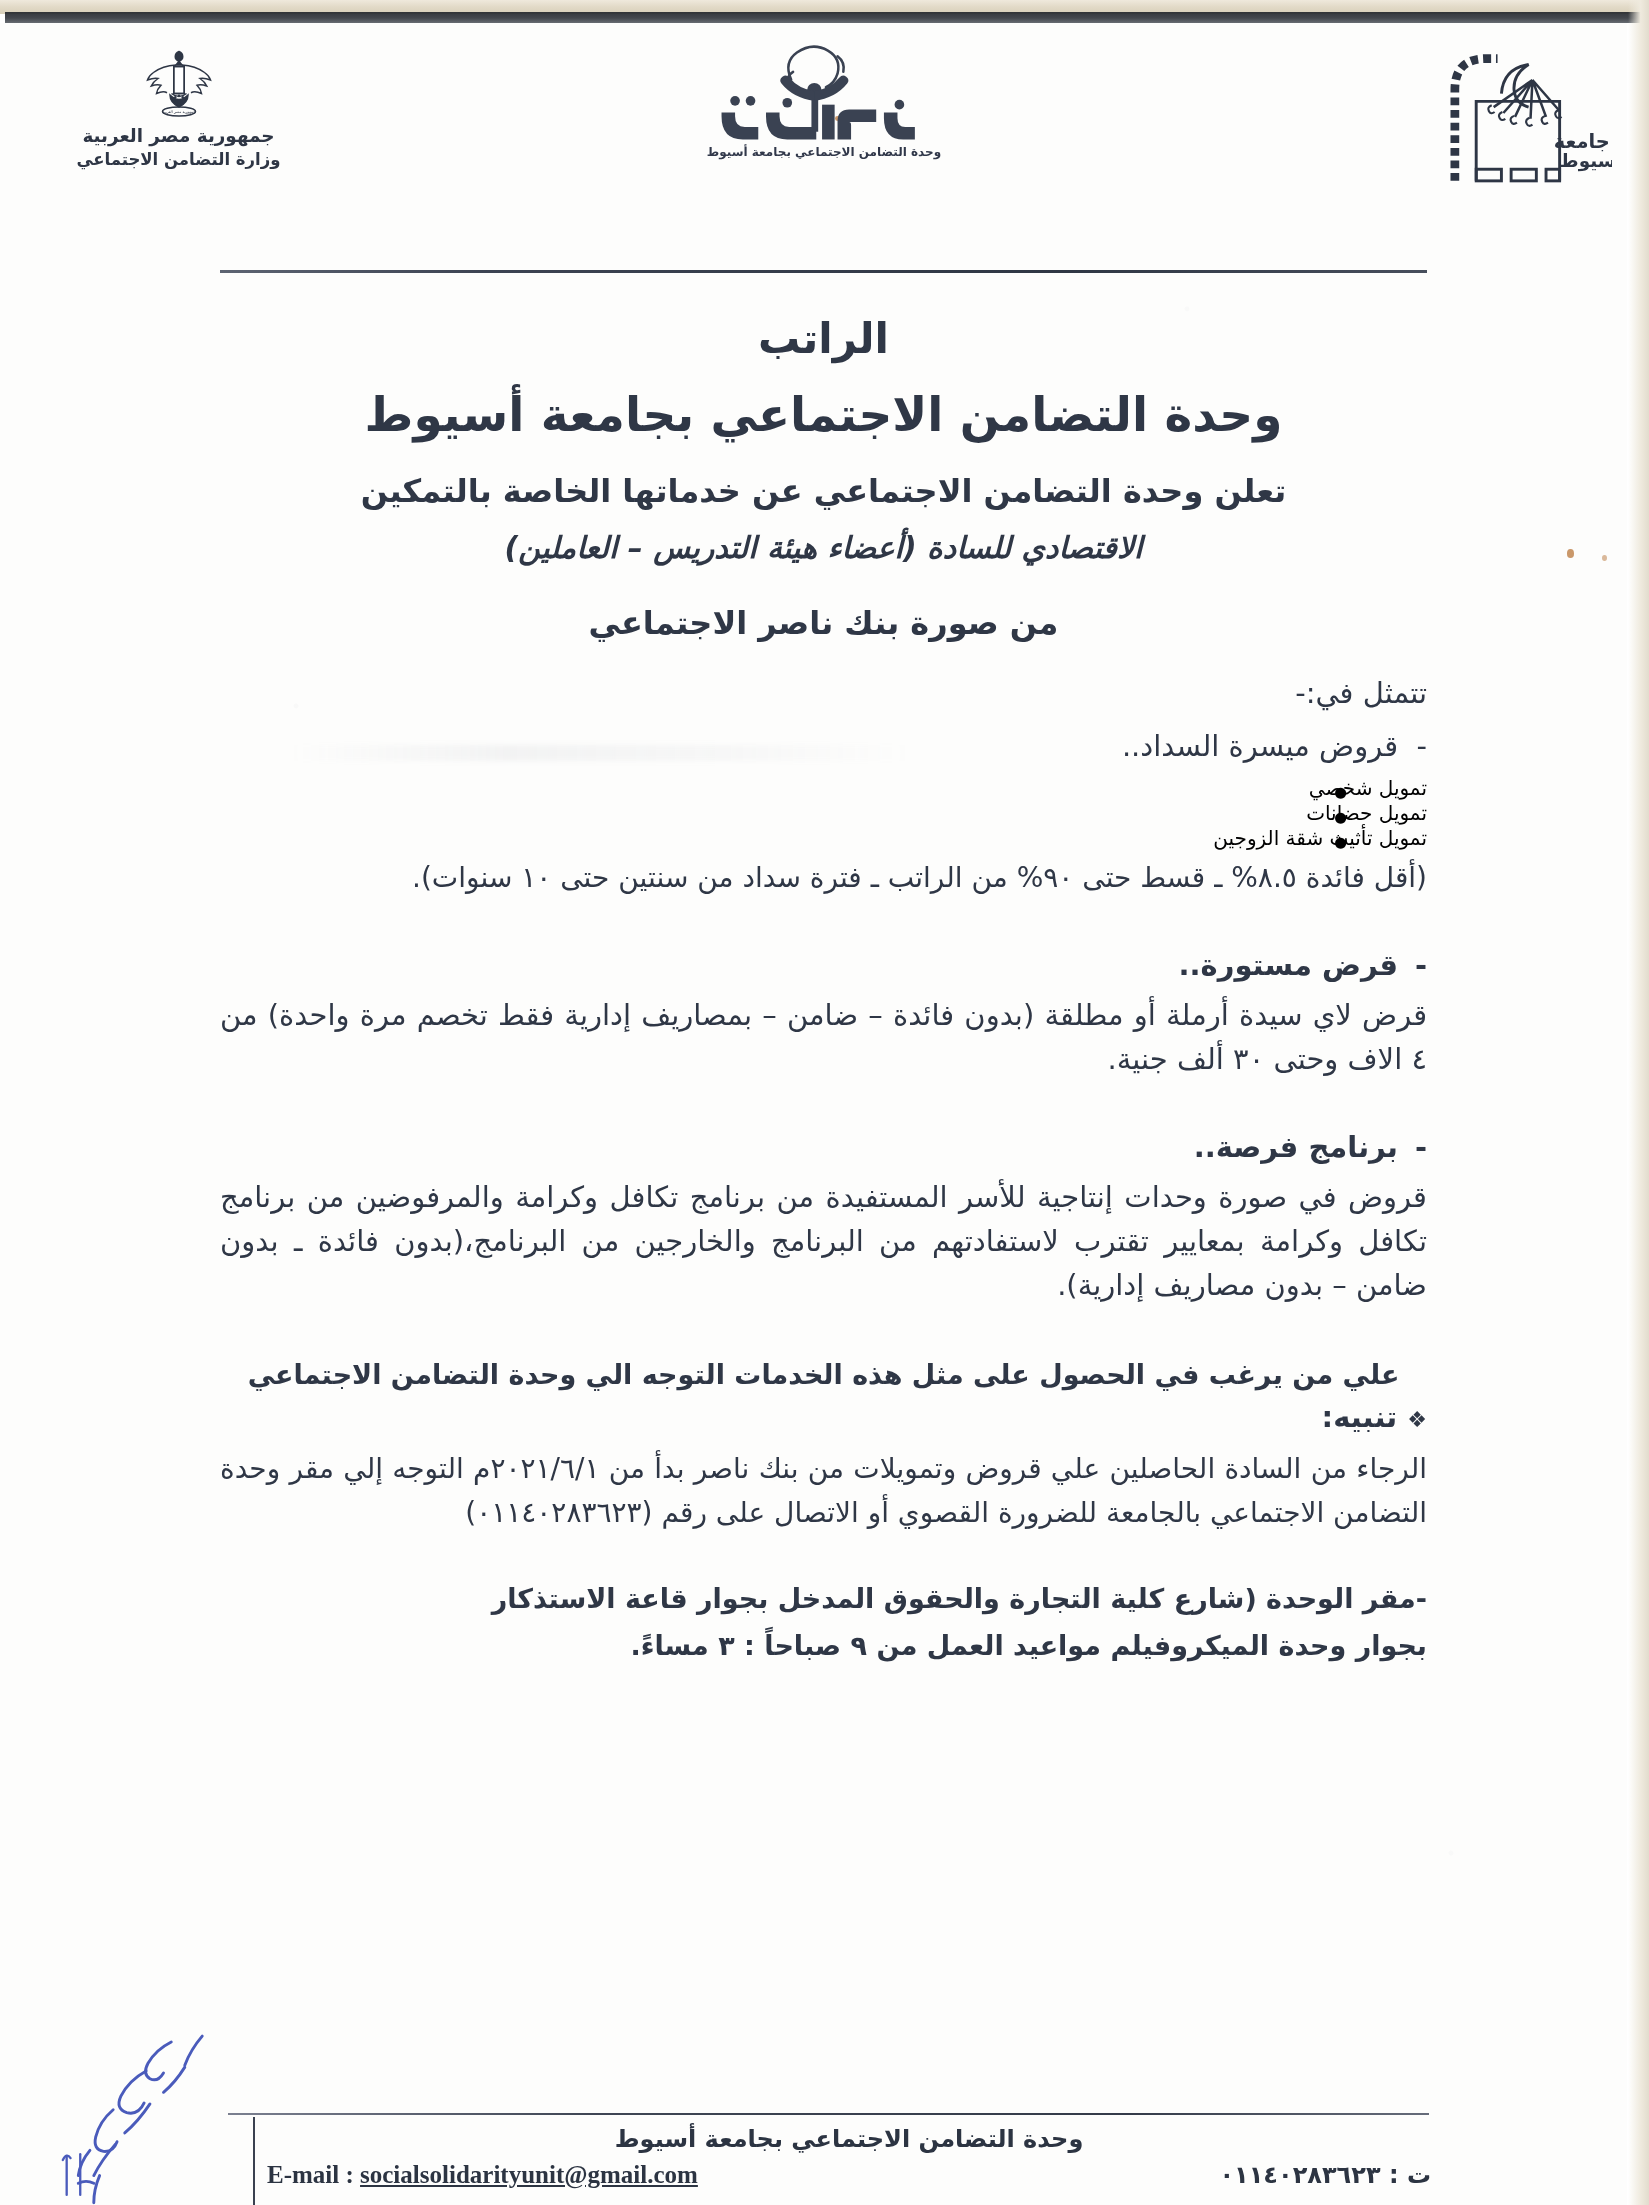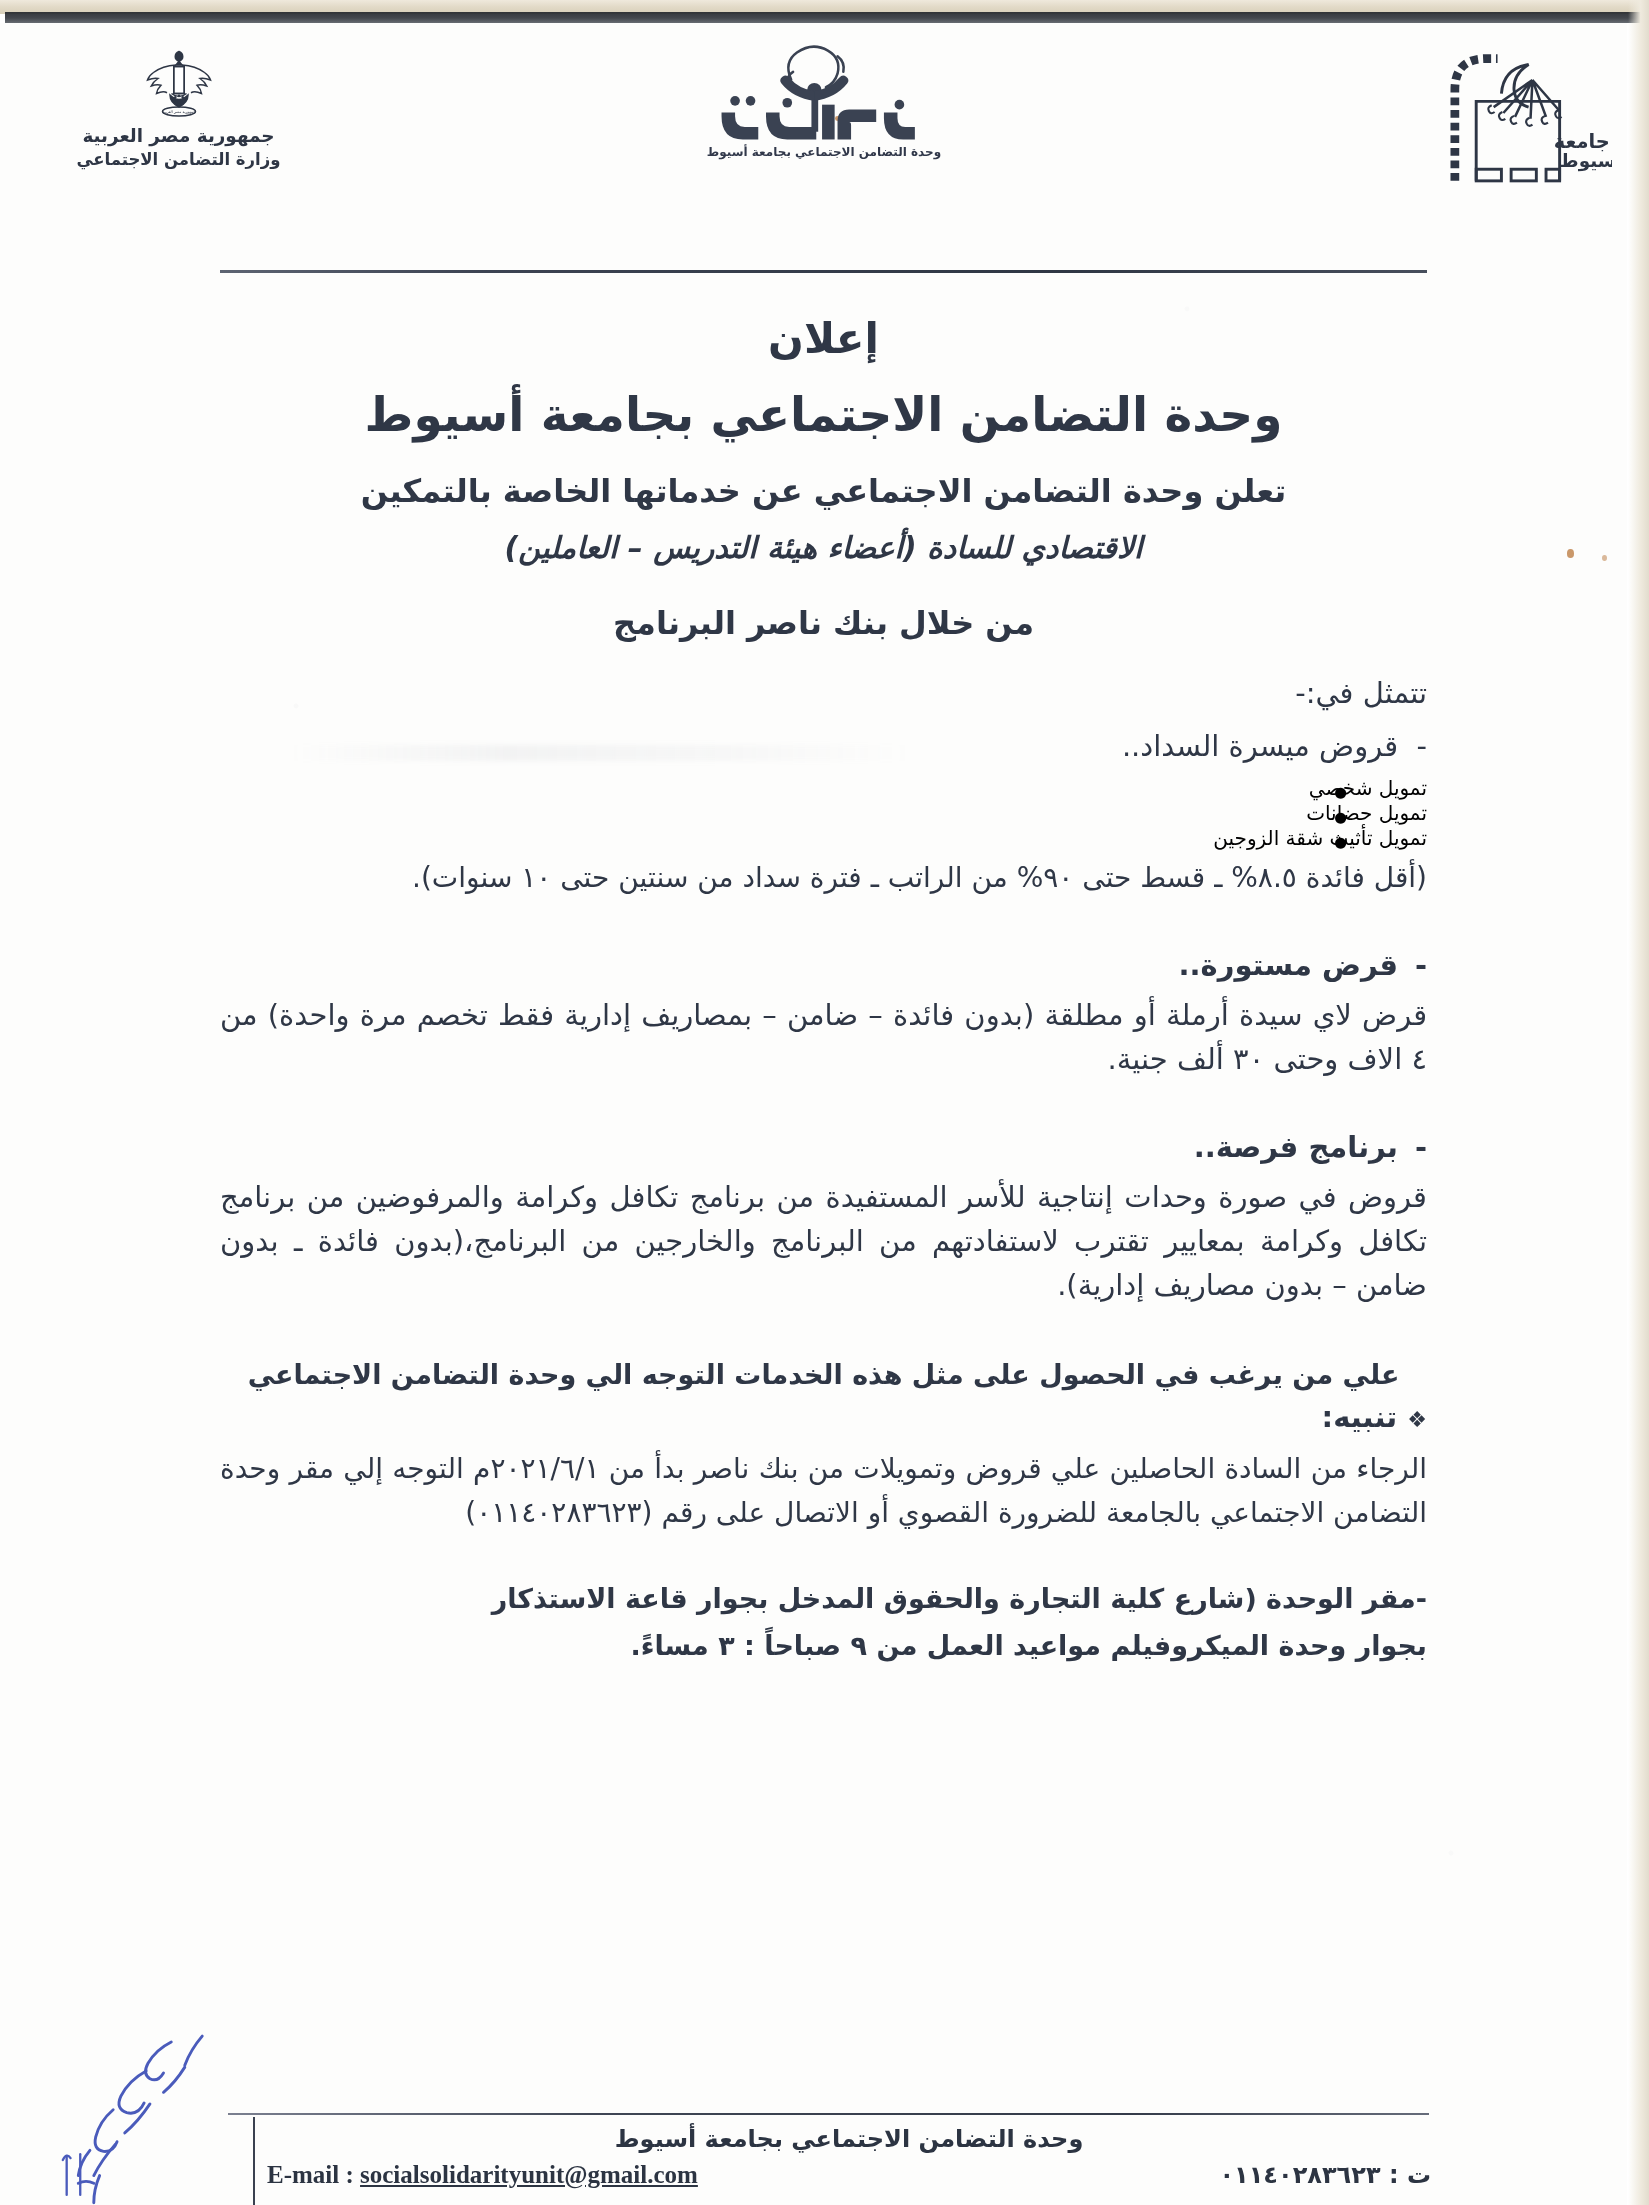--- a/index.html
+++ b/index.html
@@ -353,27 +353,27 @@
           <text x="146" y="132" font-size="19" text-anchor="end">أسيوط</text>
         </g>
       </svg>
     </div>
   </div>
 
   <div class="rule-top"></div>
 
   <div class="body-area">
 
-    <div class="ln center t-announce">إعلان</div>
+    <div class="ln center t-announce">الراتب</div>
     <div class="ln center t-unit">وحدة التضامن الاجتماعي بجامعة أسيوط</div>
 
     <div class="ln center t-sub1">تعلن وحدة التضامن الاجتماعي عن خدماتها الخاصة بالتمكين</div>
     <div class="ln center t-sub2">الاقتصادي للسادة (أعضاء هيئة التدريس – العاملين)</div>
 
-    <div class="ln center t-bank">من خلال بنك ناصر البرنامج</div>
+    <div class="ln center t-bank">من صورة بنك ناصر الاجتماعي</div>
 
     <div class="ln right t-intro">تتمثل في:-</div>
 
     <div class="ln right dash-item">
       <span class="lead">-</span><span>قروض ميسرة السداد..</span>
     </div>
 
     <ul class="bullets">
       <li>تمويل شخصي</li>
       <li>تمويل حضانات</li>

